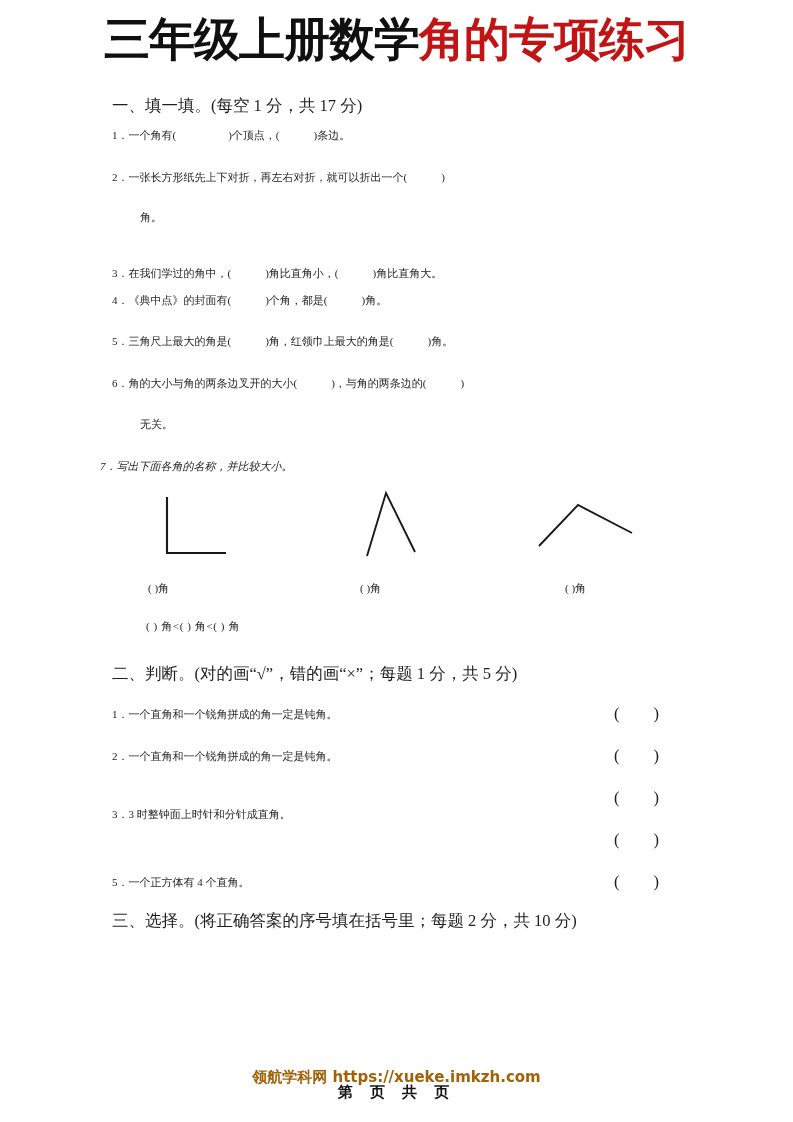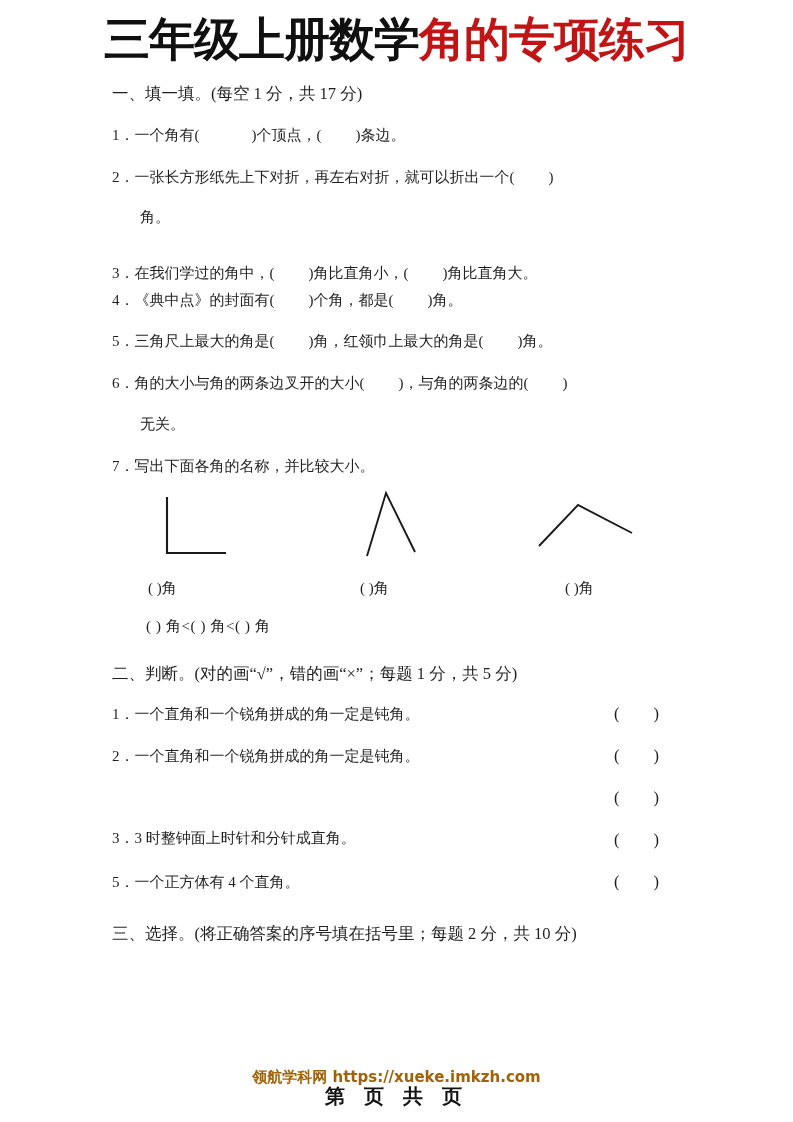--- a/index.html
+++ b/index.html
@@ -33,21 +33,21 @@
     letter-spacing: -1px;
     line-height: 54px;
   }
   .title-black { color: #101010; }
   .title-red   { color: #C11515; }
 
   
   .line {
     position: absolute;
     white-space: nowrap;
-    font-size: 15px;
+    font-size: 11px;
     line-height: 20px;
     color: #1f1f1f;
   }
   .sec-head {
     font-size: 16.5px;
     color: #1f1f1f;
   }
   .qnum {
     display: inline-block;
     font-family: "Liberation Serif", serif;
@@ -81,36 +81,36 @@
     white-space: nowrap;
     font-weight: bold;
   }
   .pagefoot {
     position: absolute;
     left: 0;
     width: 793px;
     text-align: center;
     font-family: "DejaVu Sans", "Liberation Sans", sans-serif;
     font-weight: bold;
-    font-size: 20px;
+    font-size: 15px;
     letter-spacing: 6px;
     color: #141414;
     white-space: nowrap;
   }
 </style>
 </head>
 <body>
 
 <div id="page">
 
   <div class="title-bar">
     <span class="title-black">三年级上册数学</span><span class="title-red">角的专项练习</span>
   </div>
 
-  <div class="line sec-head" style="left:112px; top:84px;">一、填一填。(每空 1 分，共 17 分)</div>
+  <div class="line sec-head" style="left:112px; top:96px;">一、填一填。(每空 1 分，共 17 分)</div>
 
   <div class="line" style="left:112px; top:125px;">
     <span class="qnum">1．</span><span>一个角有(</span><span class="blank-wide"></span><span>)个顶点，(</span><span class="blank-med"></span><span>)条边。</span>
   </div>
 
   <div class="line" style="left:112px; top:167px;">
     <span class="qnum">2．</span><span>一张长方形纸先上下对折，再左右对折，就可以折出一个(</span><span class="blank-med"></span><span>)</span>
   </div>
   <div class="line" style="left:140px; top:207px;">角。</div>
 
@@ -124,21 +124,21 @@
 
   <div class="line" style="left:112px; top:331px;">
     <span class="qnum">5．</span><span>三角尺上最大的角是(</span><span class="blank-med"></span><span>)角，红领巾上最大的角是(</span><span class="blank-med"></span><span>)角。</span>
   </div>
 
   <div class="line" style="left:112px; top:373px;">
     <span class="qnum">6．</span><span>角的大小与角的两条边叉开的大小(</span><span class="blank-med"></span><span>)，与角的两条边的(</span><span class="blank-med"></span><span>)</span>
   </div>
   <div class="line" style="left:140px; top:414px;">无关。</div>
 
-  <div class="line" style="left:112px; top:456px;">
+  <div class="line" style="left:100px; top:456px;font-style:italic;">
     <span class="qnum">7．</span><span>写出下面各角的名称，并比较大小。</span>
   </div>
 
   <svg class="figure-svg" style="left:155px; top:488px;" width="90" height="76">
     <polyline points="12,9 12,65 71,65" fill="none" stroke="#1a1a1a" stroke-width="2.1"></polyline>
   </svg>
 
   <svg class="figure-svg" style="left:352px; top:486px;" width="80" height="78">
     <polyline points="15,70 34,7 63,66" fill="none" stroke="#1a1a1a" stroke-width="1.9"></polyline>
   </svg>
@@ -154,21 +154,21 @@
   <div class="line" style="left:146px; top:616px; letter-spacing:0.6px;">(    ) 角&lt;(    ) 角&lt;(    ) 角</div>
 
   <div class="line sec-head" style="left:112px; top:664px;text-align:right;">二、判断。(对的画“√”，错的画“×”；每题 1 分，共 5 分)</div>
 
   <div class="line" style="left:112px; top:704px;">
     <span class="qnum">1．</span><span>一个直角和一个锐角拼成的角一定是钝角。</span>
   </div>
   <div class="line" style="left:112px; top:746px;">
     <span class="qnum">2．</span><span>一个直角和一个锐角拼成的角一定是钝角。</span>
   </div>
-  <div class="line" style="left:112px; top:828px;">
+  <div class="line" style="left:112px; top:804px;">
     <span class="qnum">3．</span><span>3 时整钟面上时针和分针成直角。</span>
   </div>
   <div class="line" style="left:112px; top:872px;">
     <span class="qnum">5．</span><span>一个正方体有 4 个直角。</span>
   </div>
 
   <div class="judge-brackets" style="left:614px; top:704px;">
     <span>(</span><span class="gap"></span><span>)</span>
   </div>
   <div class="judge-brackets" style="left:614px; top:746px;">
@@ -177,18 +177,18 @@
   <div class="judge-brackets" style="left:614px; top:788px;">
     <span>(</span><span class="gap"></span><span>)</span>
   </div>
   <div class="judge-brackets" style="left:614px; top:830px;">
     <span>(</span><span class="gap"></span><span>)</span>
   </div>
   <div class="judge-brackets" style="left:614px; top:872px;">
     <span>(</span><span class="gap"></span><span>)</span>
   </div>
 
-  <div class="line sec-head" style="left:112px; top:911px;margin-top:13px;">三、选择。(将正确答案的序号填在括号里；每题 2 分，共 10 分)</div>
+  <div class="line sec-head" style="left:112px; top:911px;">三、选择。(将正确答案的序号填在括号里；每题 2 分，共 10 分)</div>
 
   <div class="watermark" style="top:1068px;">领航学科网 https://xueke.imkzh.com</div>
   <div class="pagefoot" style="top:1083px;">第 页 共 页</div>
 
 </div>
 
 </body></html>

